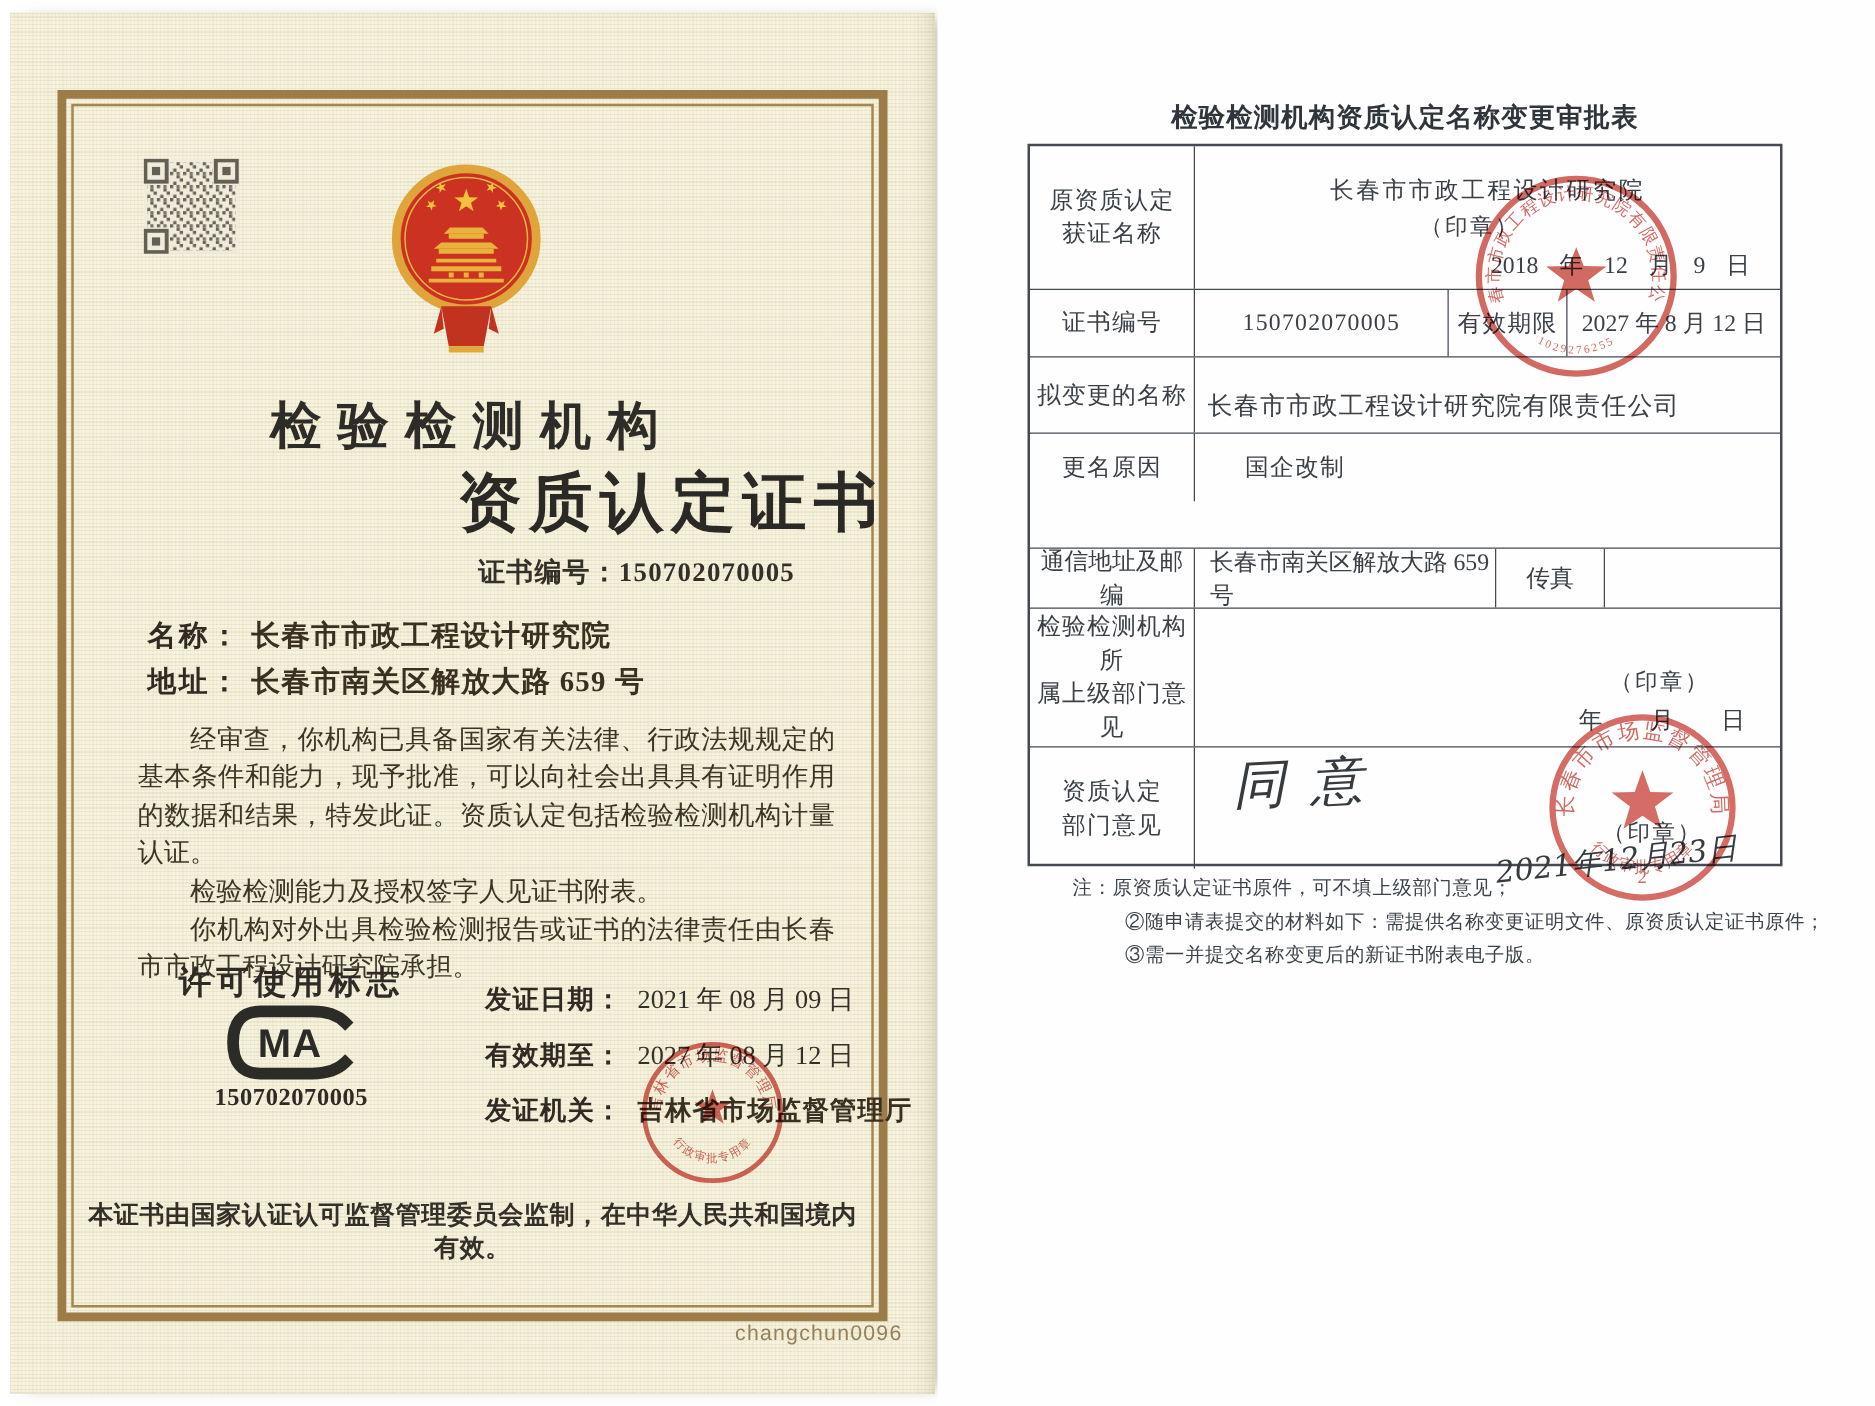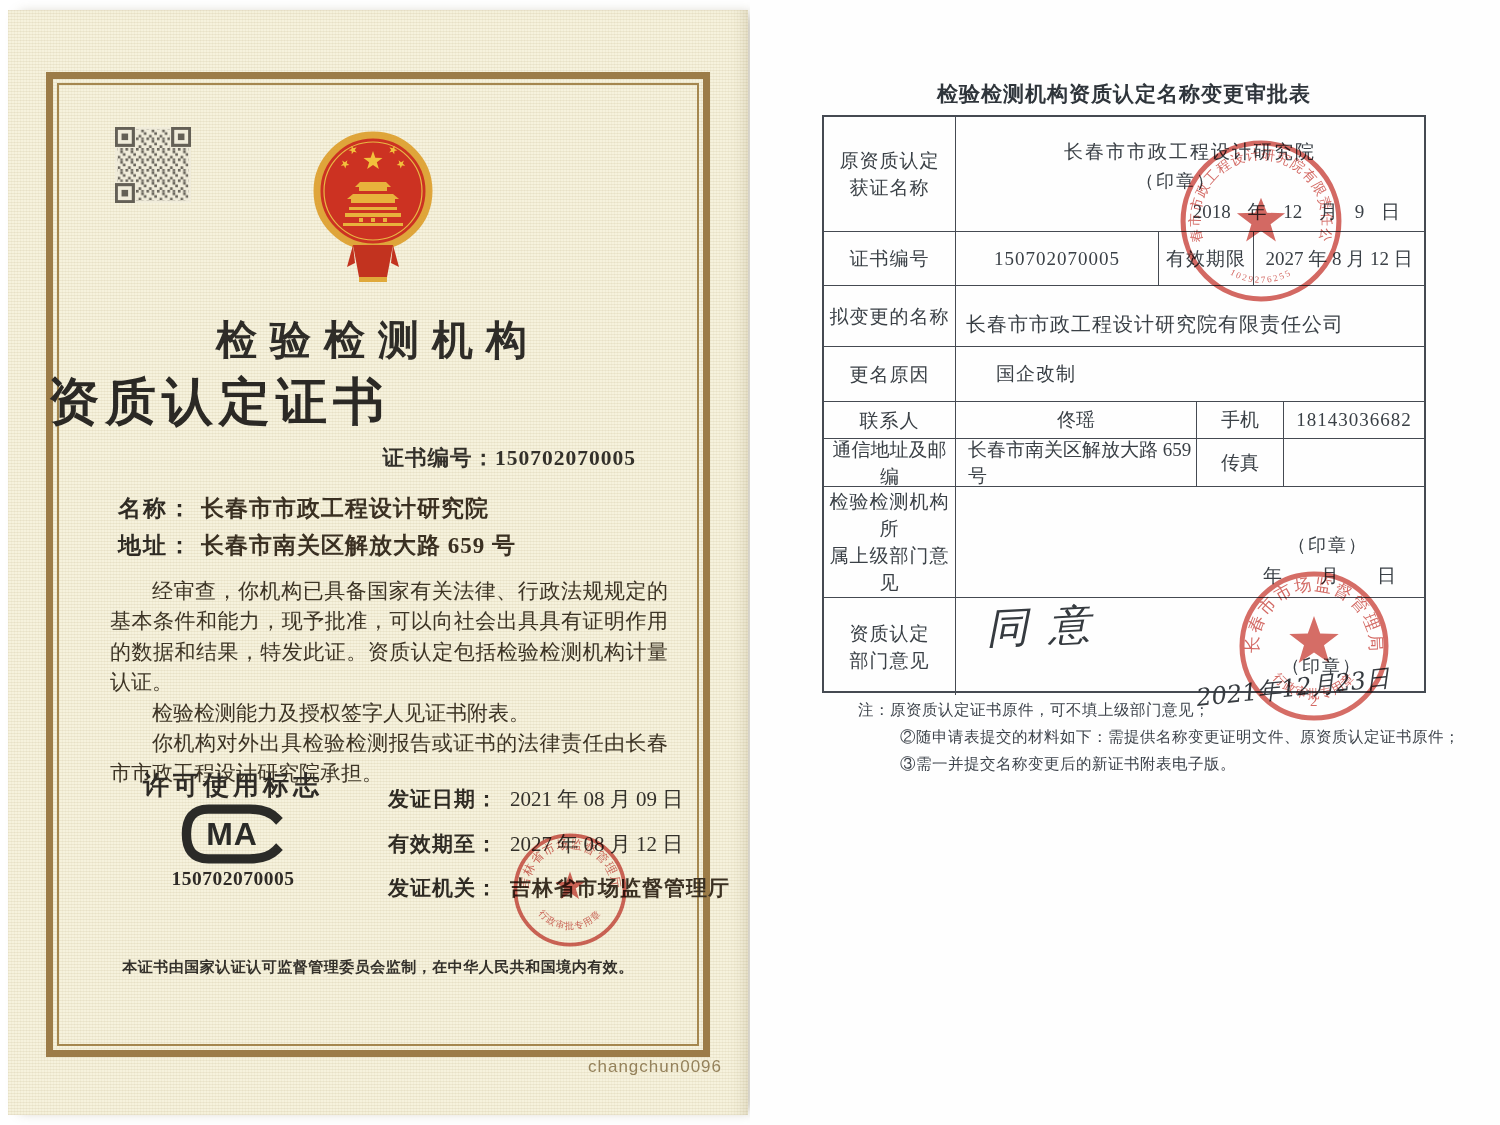--- a/index.html
+++ b/index.html
@@ -10,38 +10,38 @@
         background:
           repeating-linear-gradient(0deg, rgba(178,162,116,.14) 0 1px, rgba(0,0,0,0) 1px 3px),
           repeating-linear-gradient(90deg, rgba(178,162,116,.08) 0 1px, rgba(0,0,0,0) 1px 3px),
           #f6f2dd;
         box-shadow:8px 0 12px -4px rgba(105,95,60,.4), inset -12px 0 16px -10px rgba(120,100,60,.22);}
   .frame{position:absolute;left:38px;right:38px;top:62px;bottom:58px;border:7px solid #9c7c48;}
   .frame-inner{position:absolute;left:4px;right:4px;top:4px;bottom:4px;border:2px solid #a5874f;}
   .cert .abs{position:absolute;}
   .cert-title1{left:40px;right:40px;top:303px;text-align:center;font-size:41px;font-weight:bold;
                letter-spacing:13px;color:#2e2c28;}
-  .cert-title2{left:40px;right:40px;top:358px;text-align:left;font-size:51px;font-weight:bold;
+  .cert-title2{left:40px;right:40px;top:358px;text-align:right;font-size:51px;font-weight:bold;
                letter-spacing:6px;color:#2b2925;}
   .cert-no{right:112px;top:433px;font-size:21.5px;letter-spacing:1px;color:#33302a;font-weight:600;}
   .field{left:110px;font-size:23px;color:#2f2b24;white-space:nowrap;}
   .field .lab{font-weight:bold;letter-spacing:2px;}
   .field .val{font-weight:bold;color:#3a3022;margin-left:8px;letter-spacing:1px;}
   .body-text{left:102px;width:558px;top:566px;font-size:21px;line-height:30.4px;text-align:justify;
              color:#3d3425;}
   .body-text p{margin:0;text-indent:2em;}
   .lic-label{left:130px;width:190px;top:758px;text-align:center;font-size:26px;font-weight:bold;
              letter-spacing:4px;color:#2e2b26;}
   .cma-num{left:130px;width:190px;top:858px;text-align:center;font-size:19.5px;font-weight:bold;
            letter-spacing:.5px;color:#2e2a26;}
   .issue-row{left:380px;font-size:21px;white-space:nowrap;}
   .issue-row .lab{font-weight:bold;letter-spacing:1px;color:#2f2b24;}
   .issue-row .val{margin-left:12px;color:#33302a;}
   .issue-row .val.brush{font-weight:bold;color:#3a3022;letter-spacing:1px;}
-  .cert-footer{left:60px;right:60px;top:948px;text-align:center;font-size:15px;font-weight:600;
+  .cert-footer{left:60px;right:60px;top:948px;text-align:center;font-size:20px;font-weight:600;
                color:#33302a;letter-spacing:.5px;}
   .watermark{left:580px;top:1047px;font-size:17px;letter-spacing:1px;color:#94815a;
              font-family:"Liberation Sans",sans-serif;}
   
   .form{position:absolute;left:750px;top:0;width:750px;height:1125px;background:#fefefe;
         color:#3a4046;}
   .form .abs{position:absolute;}
   .form-title{left:72px;width:604px;top:80px;text-align:center;font-size:21px;font-weight:bold;
               letter-spacing:1px;color:#2f353b;}
   .tbl{left:72px;top:115px;width:604px;height:578px;border:2px solid #454a52;box-sizing:border-box;}
@@ -204,26 +204,20 @@
       <div class="r" style="top:168px;height:61px">
         <div class="cell tl">拟变更的名称</div>
         <div class="cell tv" style="display:flex;align-items:flex-end;padding:0 0 8px 10px;font-size:20px;letter-spacing:1px">长春市市政工程设计研究院有限责任公司</div>
       </div>
 
       <div class="r" style="top:229px;height:55px">
         <div class="cell tl">更名原因</div>
         <div class="cell tv" style="display:flex;align-items:center;padding-left:40px;letter-spacing:1px">国企改制</div>
       </div>
 
-      <div class="r" style="top:284px;height:37px">
-        <div class="cell tl">联系人</div>
-        <div class="cell cc divr" style="flex:0 0 241px">佟瑶</div>
-        <div class="cell cc divr" style="flex:0 0 87px">手机</div>
-        <div class="cell cc num" style="flex:1 1 auto">18143036682</div>
-      </div>
 
       <div class="r" style="top:321px;height:48px">
         <div class="cell tl" style="letter-spacing:0">通信地址及邮编</div>
         <div class="cell divr" style="flex:0 0 241px;display:flex;align-items:center;padding-left:12px">长春市南关区解放大路 659 号</div>
         <div class="cell cc divr" style="flex:0 0 87px">传真</div>
         <div class="cell cc" style="flex:1 1 auto"></div>
       </div>
 
       <div class="r" style="top:369px;height:111px">
         <div class="cell tl">

